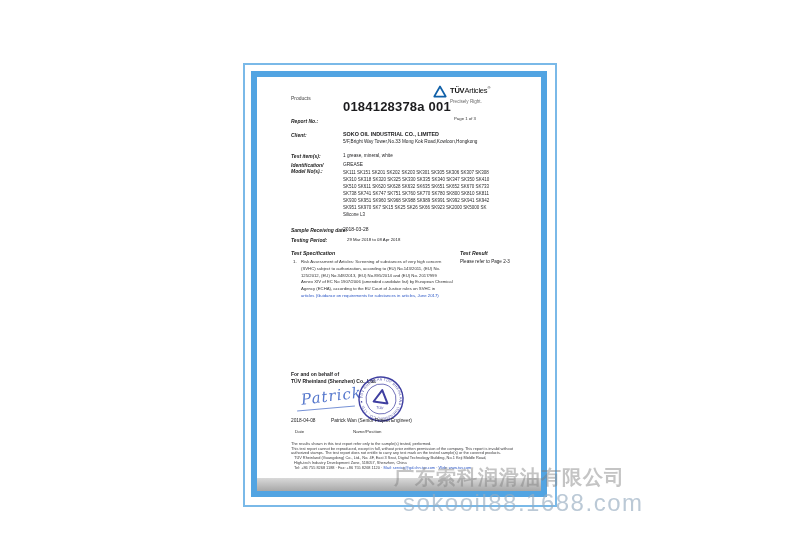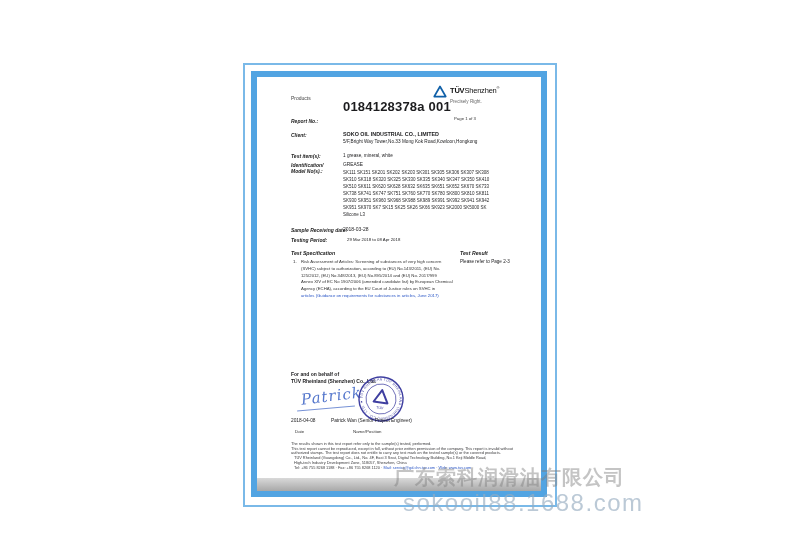--- a/index.html
+++ b/index.html
@@ -82,21 +82,21 @@
   <div class="page">
     <div class="page-inner">
 
       <div class="abs products">Products</div>
 
       <div class="abs logo-block">
         <div class="logo-row">
           <svg class="logo-tri" viewBox="0 0 100 92">
             <path d="M50 10 L91 82 L9 82 Z" fill="none" stroke="#1060a8" stroke-width="12" stroke-linejoin="round"></path>
           </svg>
-          <span class="logo-text"><b>TÜV</b><span>Shenzhen</span><span class="logo-reg">®</span></span>
+          <span class="logo-text"><b>TÜV</b><span>Articles</span><span class="logo-reg">®</span></span>
         </div>
         <div class="logo-tagline">Precisely Right.</div>
       </div>
 
       <div class="abs page-no">Page 1 of 3</div>
 
       <div class="abs lbl report-lbl">Report No.:</div>
       <div class="abs report-val">0184128378a 001</div>
 
       <div class="abs lbl client-lbl">Client:</div>

